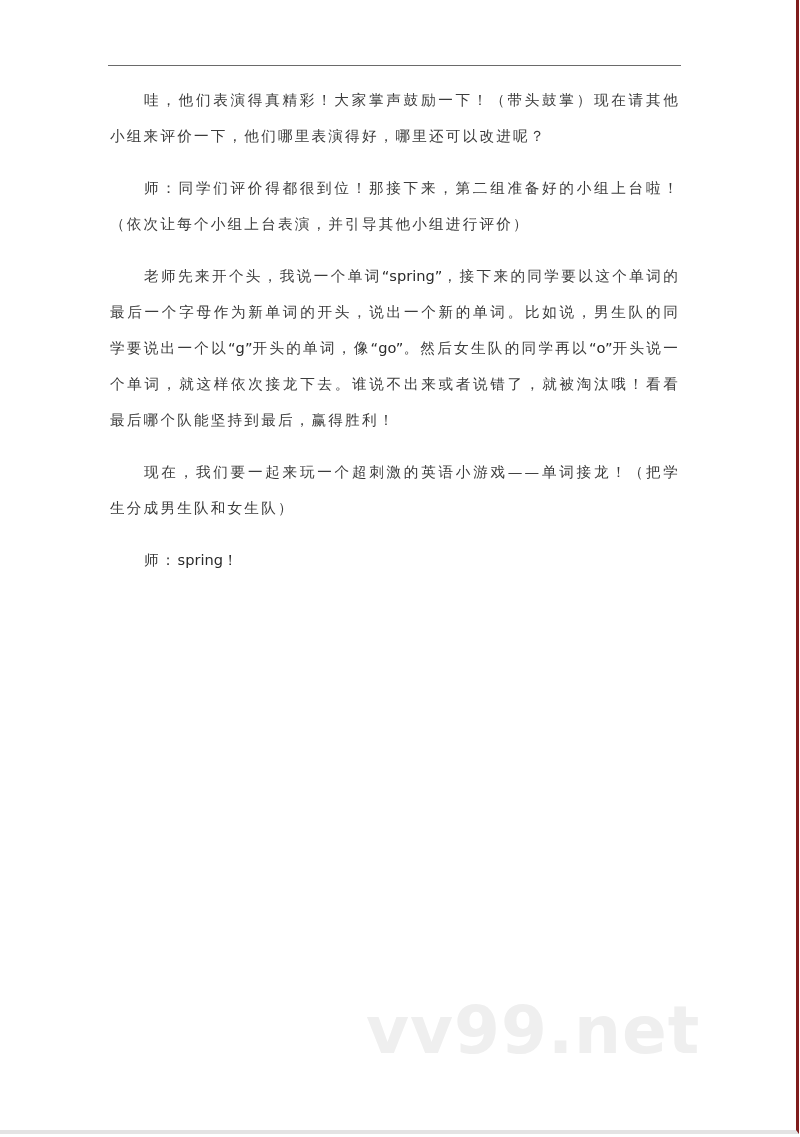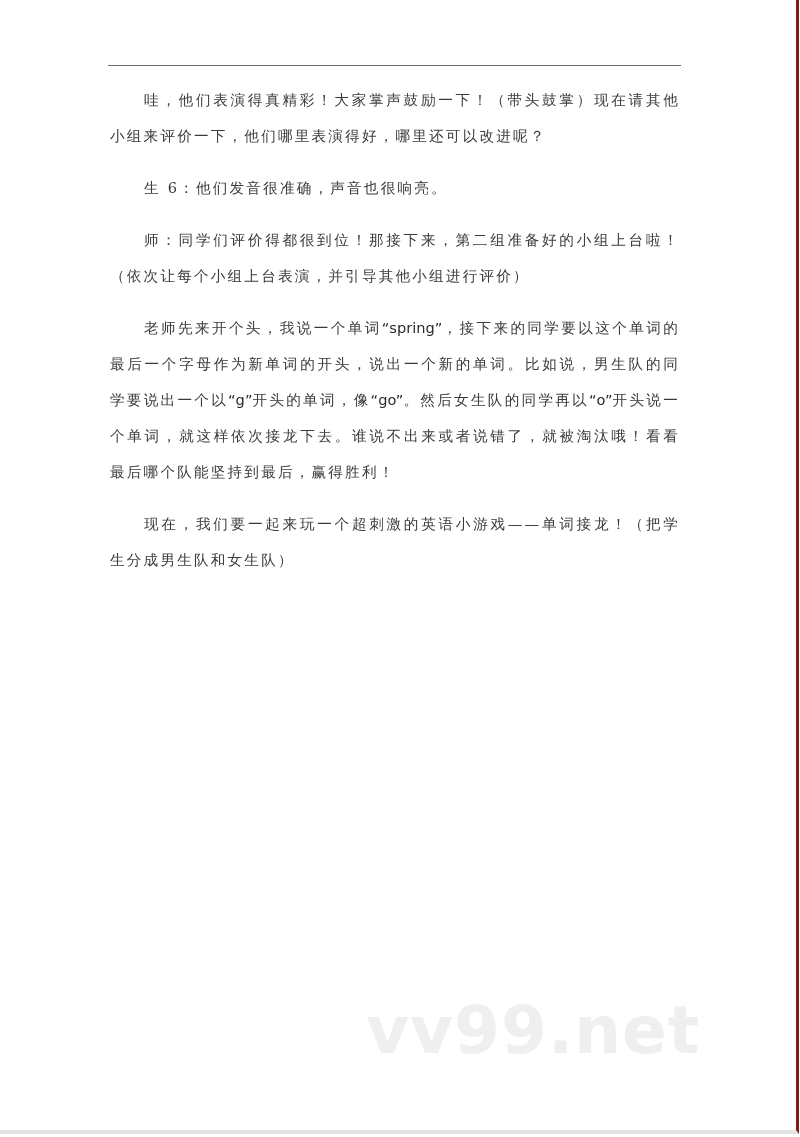--- a/index.html
+++ b/index.html
@@ -69,31 +69,33 @@
   </style>
 </head>
 <body>
 
 <div class="page">
   <div class="header-rule"></div>
 
   <div class="content">
     <p class="para">哇，他们表演得真精彩！大家掌声鼓励一下！（带头鼓掌）现在请其他小组来评价一下，他们哪里表演得好，哪里还可以改进呢？</p>
 
-    <p class="para gap">生 6：他们发音很准确，声音也很响亮。</p>
 
 
     <p class="para gap">师：同学们评价得都很到位！那接下来，第二组准备好的小组上台啦！（依次让每个小组上台表演，并引导其他小组进行评价）</p>
 
 
 
     <p class="para gap">
       <span>老师先来开个头，我说一个单词</span><span class="en">“spring”</span><span>，接下来的同学要以这个单词的最后一个字母作为新单词的开头，说出一个新的单词。比如说，男生队的同学要说出一个以</span><span class="en">“g”</span><span>开头的单词，像</span><span class="en">“go”</span><span>。然后女生队的同学再以</span><span class="en">“o”</span><span>开头说一个单词，就这样依次接龙下去。谁说不出来或者说错了，就被淘汰哦！看看最后哪个队能坚持到最后，赢得胜利！</span>
     </p>
 
     <p class="para gap">现在，我们要一起来玩一个超刺激的英语小游戏——单词接龙！（把学生分成男生队和女生队）</p>
 
+    <p class="para gap">
+      <span>师：</span><span class="en">spring！</span>
+    </p>
 
 
   </div>
 
   <div class="watermark">vv99.net</div>
 </div>
 
 </body></html>

